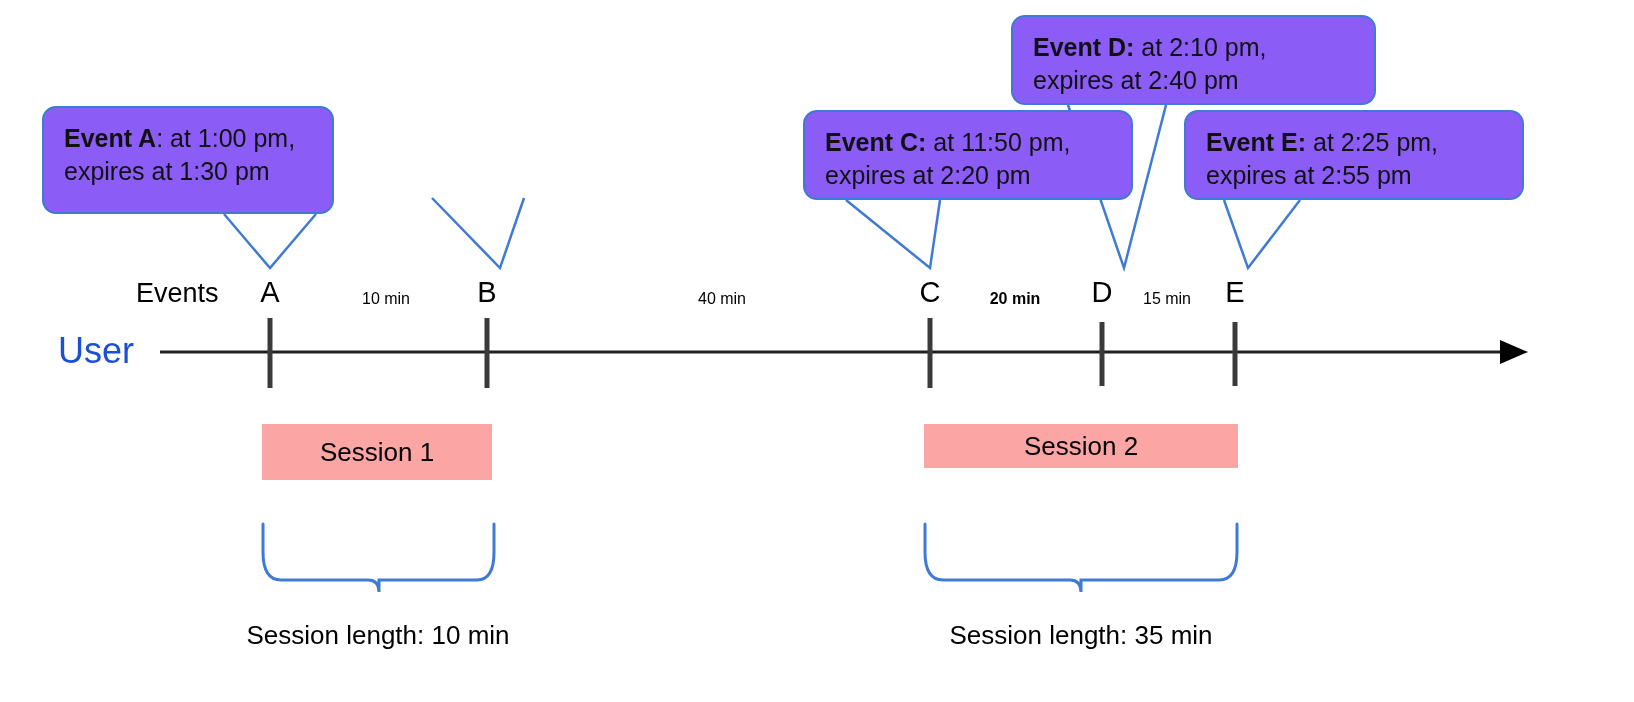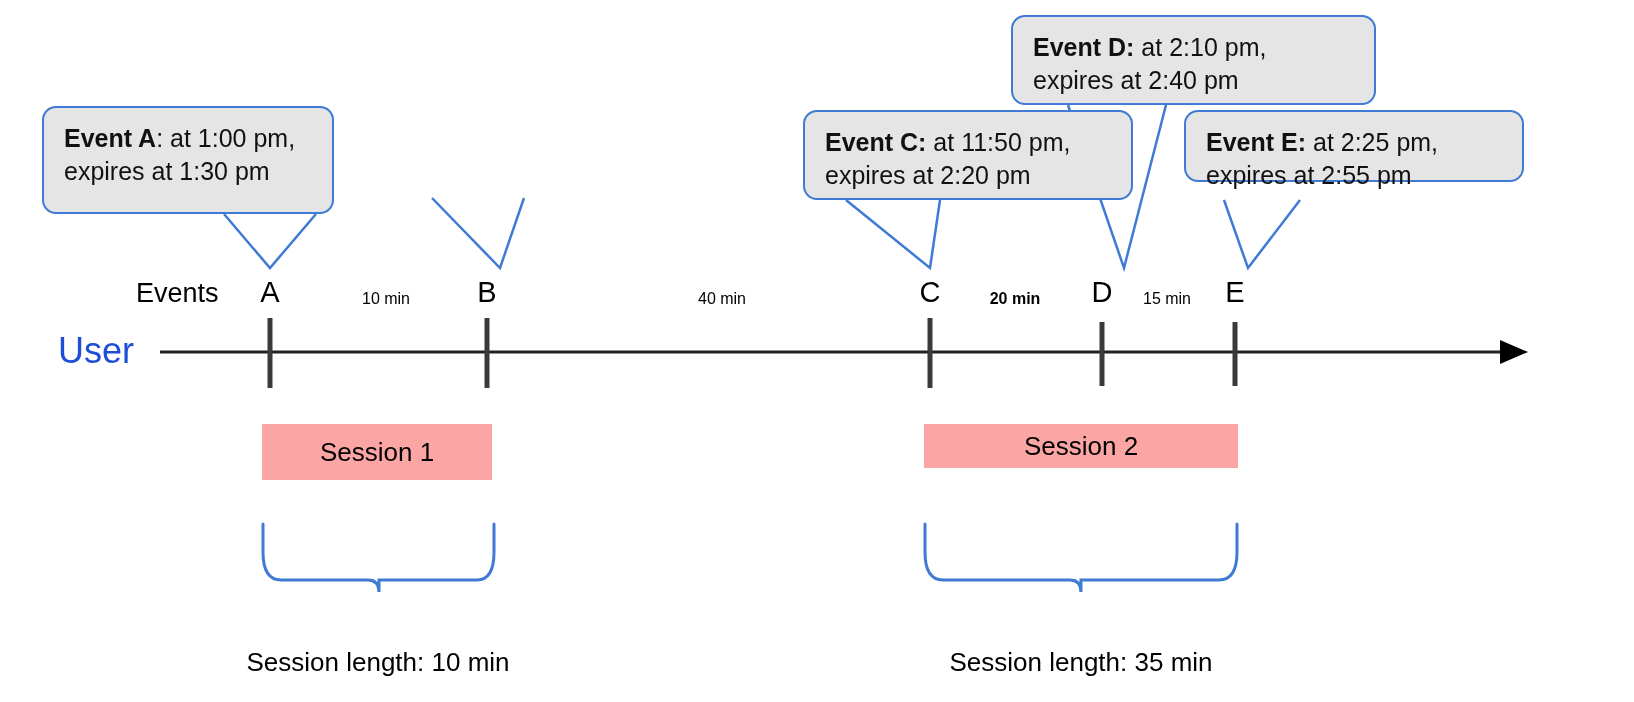--- a/index.html
+++ b/index.html
@@ -18,21 +18,21 @@
     height: 702px;
     overflow: hidden;
     background: #ffffff;
   }
   
   .callout {
     position: absolute;
     box-sizing: border-box;
     border: 2.5px solid #3f7ad4;
     border-radius: 14px;
-    background: #e5e5e5;
+    background: #8b5cf6;
     padding: 14px 18px 14px 20px;
     font-size: 25px;
     line-height: 1.30;
     color: #111111;
     white-space: nowrap;
     z-index: 5;
   }
   .callout .ev {
     font-weight: bold;
   }
@@ -94,21 +94,20 @@
   }
   
   .session-len {
     position: absolute;
     font-size: 26px;
     color: #000000;
     text-align: right;
     transform: translateX(-50%);
     white-space: nowrap;
     z-index: 3;
-    margin-top: 27px;
   }
 </style>
 </head>
 <body>
 
 <div id="stage">
 
   <div class="callout" id="callout-A" style="left:18px; top:106px; width:292px; height:108px;margin-left:24px;">
     <span class="ev">Event A</span><span>:</span><span> at 1:00 pm,</span>
     <span class="l2">expires at 1:30 pm</span>
@@ -118,21 +117,21 @@
   <div class="callout" id="callout-C" style="left:803px; top:110px; width:330px; height:90px;">
     <span class="ev">Event C</span><span class="ev">:</span><span> at 11:50 pm,</span>
     <span class="l2">expires at 2:20 pm</span>
   </div>
 
   <div class="callout" id="callout-D" style="left:1011px; top:15px; width:365px; height:90px;">
     <span class="ev">Event D</span><span class="ev">:</span><span> at 2:10 pm,</span>
     <span class="l2">expires at 2:40 pm</span>
   </div>
 
-  <div class="callout" id="callout-E" style="left:1184px; top:110px; width:340px; height:72px;">
+  <div class="callout" id="callout-E" style="left:1184px; top:110px; width:340px; height:90px;">
     <span class="ev">Event E</span><span class="ev">:</span><span> at 2:25 pm,</span>
     <span class="l2">expires at 2:55 pm</span>
   </div>
 
   <svg class="layer tail-layer" viewBox="0 0 1634 702">
     <g fill="none" stroke="#3f7ad4" stroke-width="2.5" stroke-linejoin="miter">
 
       <path d="M 224,214 L 270,268 L 316,214"></path>
 
       <path d="M 432,198 L 500,268 L 524,198"></path>

